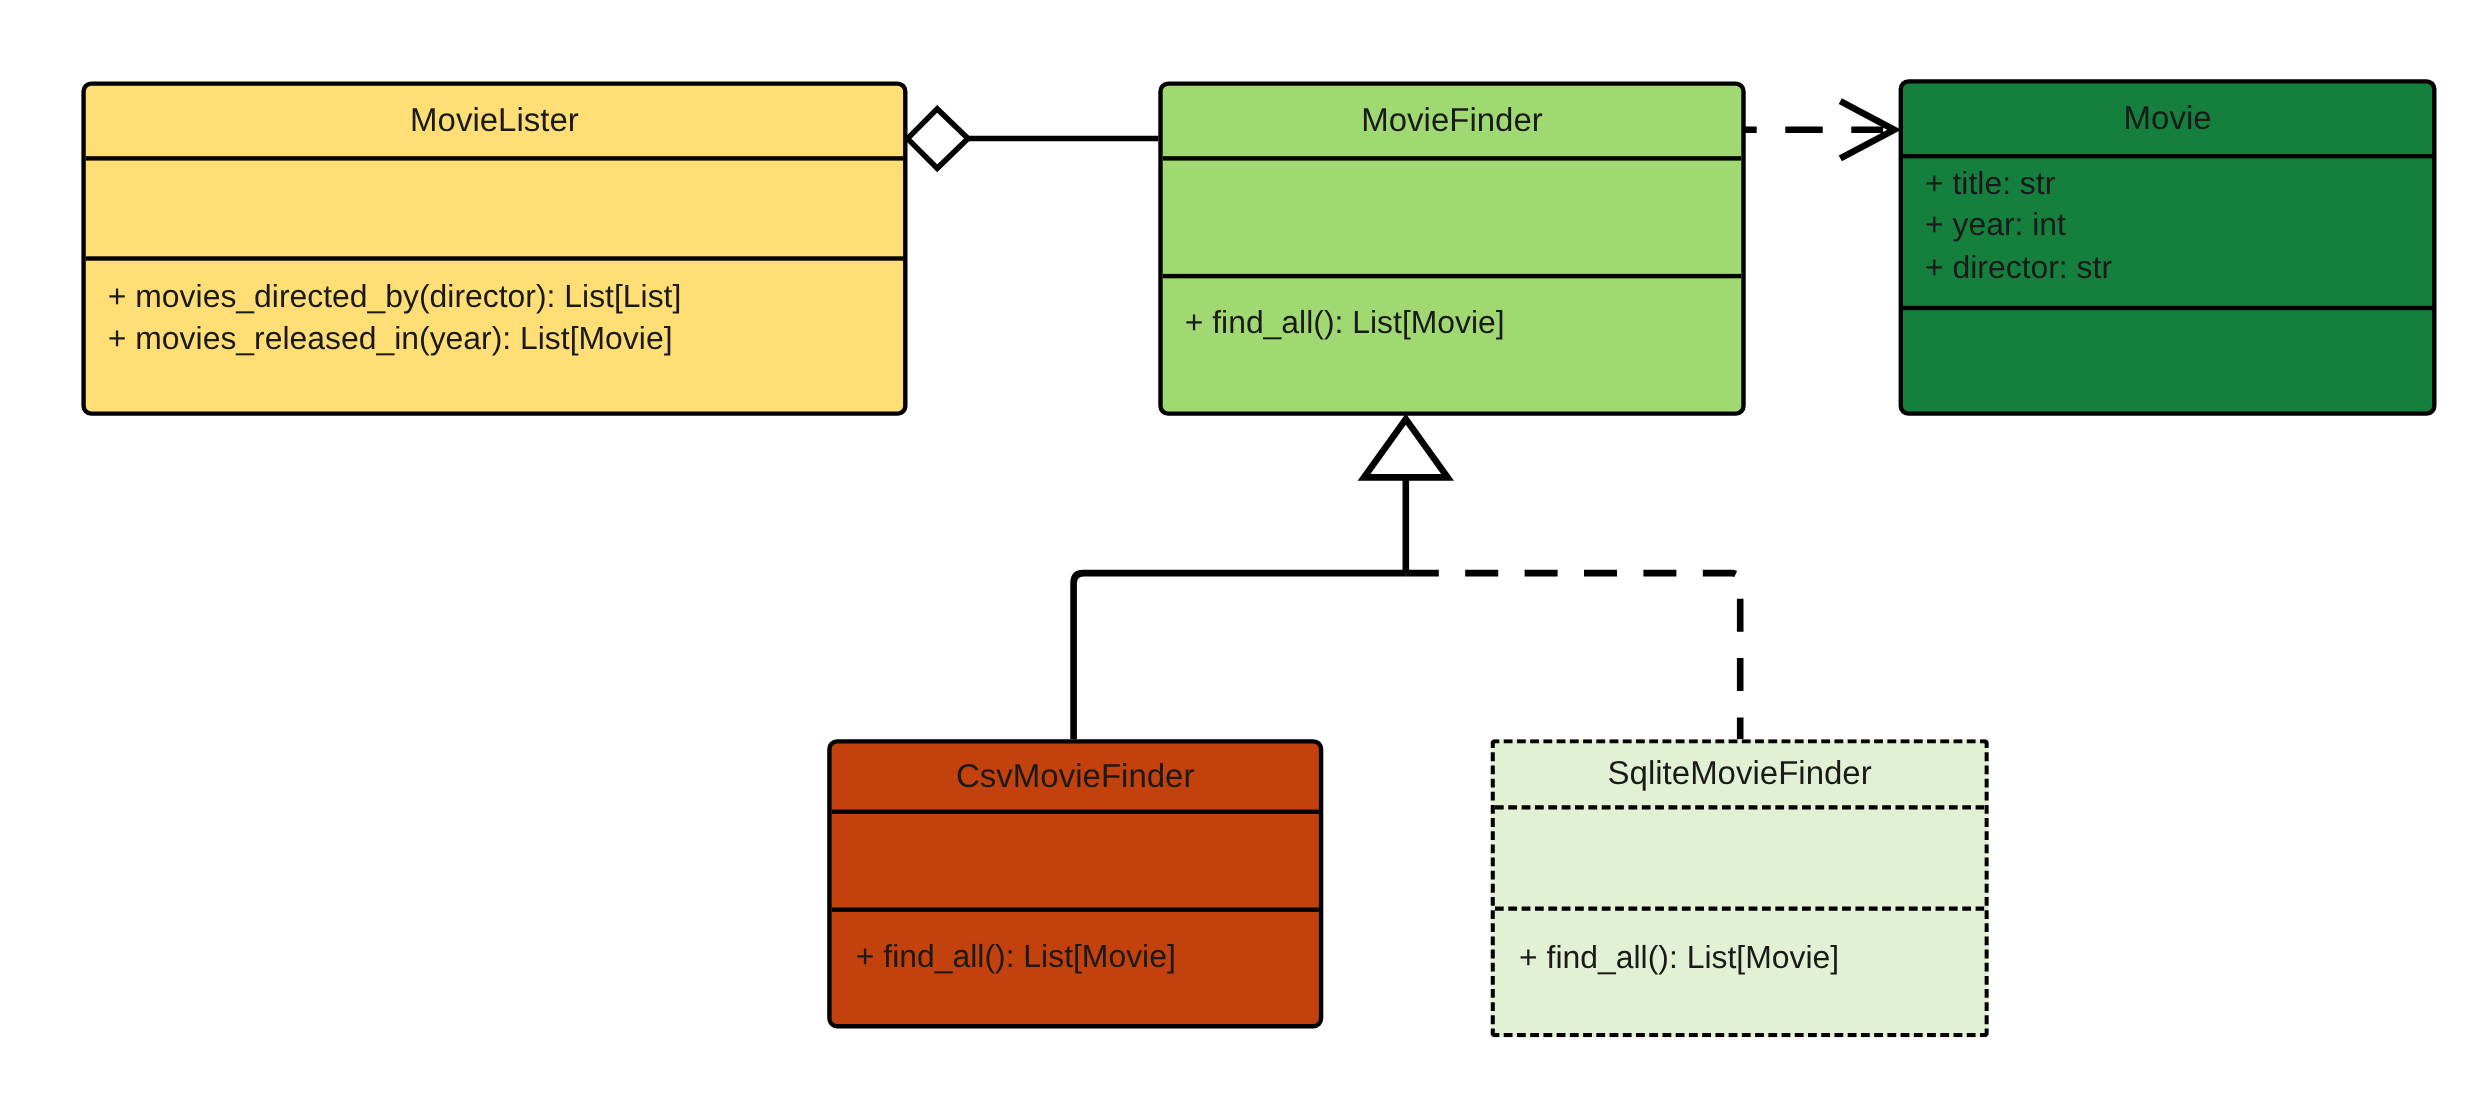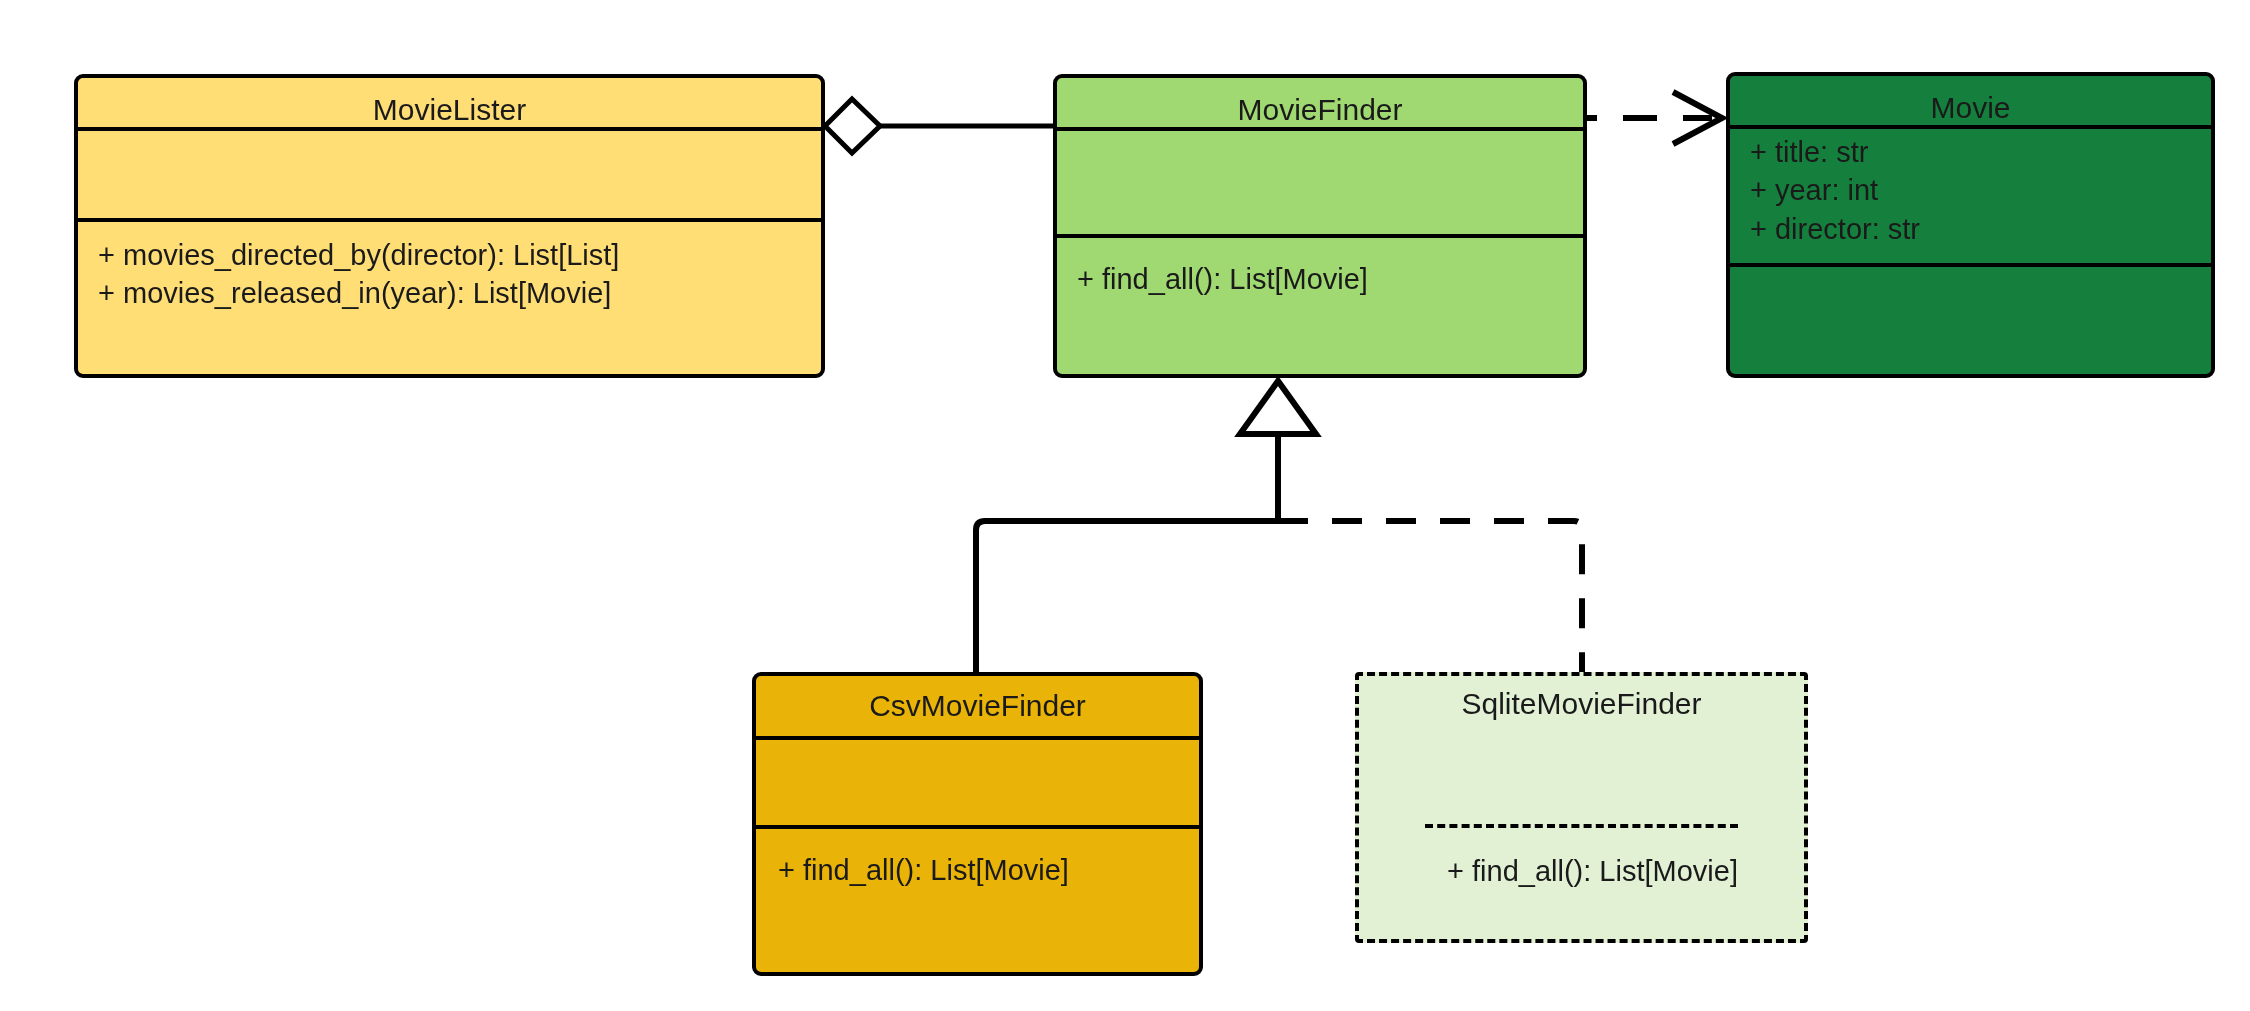--- a/index.html
+++ b/index.html
@@ -50,21 +50,21 @@
   }
   .dashed .compartment + .compartment {
     border-top-style: dashed;
   }
   .cls-title {
     text-align: center;
     font-size: 30px;
     color: #1a1a1a;
     line-height: 1;
     padding-top: 17px;
-    padding-bottom: 2px;
+    padding-bottom: 17px;
     white-space: nowrap;
   }
   .cls-members {
     padding: 14px 0 0 20px;
   }
   .member {
     font-size: 29px;
     color: #1a1a1a;
     line-height: 1.32;
     white-space: nowrap;
@@ -119,29 +119,29 @@
   <div class="uml-class" id="movie" style="left:1726px; top:72px; width:489px; height:306px; background:#15803d;">
     <div class="compartment cls-title">Movie</div>
     <div class="compartment cls-members" style="height:138px; padding-top:4px;">
       <div class="member">+ title: str</div>
       <div class="member">+ year: int</div>
       <div class="member">+ director: str</div>
     </div>
     <div class="compartment empty-comp" style="flex:1;"></div>
   </div>
 
-  <div class="uml-class" id="csv-movie-finder" style="left:752px; top:672px; width:451px; height:304px; background:#eab308;">
+  <div class="uml-class" id="csv-movie-finder" style="left:752px; top:672px; width:451px; height:263px; background:#c2410c;">
     <div class="compartment cls-title" style="padding-top:15px; padding-bottom:15px;">CsvMovieFinder</div>
     <div class="compartment empty-comp" style="height:89px;"></div>
     <div class="compartment cls-members" style="flex:1; padding-top:22px; padding-left:22px;">
       <div class="member">+ find_all(): List[Movie]</div>
     </div>
   </div>
 
-  <div class="uml-class dashed" id="sqlite-movie-finder" style="left:1355px; top:672px; width:453px; height:271px; background:#E2F0D4;align-items:center;">
+  <div class="uml-class dashed" id="sqlite-movie-finder" style="left:1355px; top:672px; width:453px; height:271px; background:#E2F0D4;">
     <div class="compartment cls-title" style="padding-top:13px; padding-bottom:13px;">SqliteMovieFinder</div>
     <div class="compartment empty-comp" style="height:92px;"></div>
     <div class="compartment cls-members" style="flex:1; padding-top:24px; padding-left:22px;">
       <div class="member">+ find_all(): List[Movie]</div>
     </div>
   </div>
 
 </div>
 
 </body></html>

